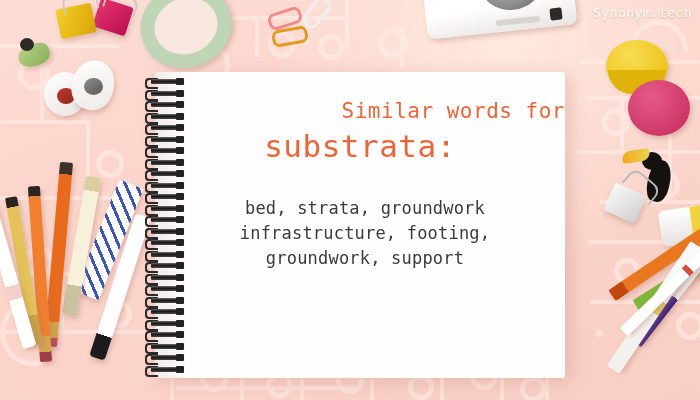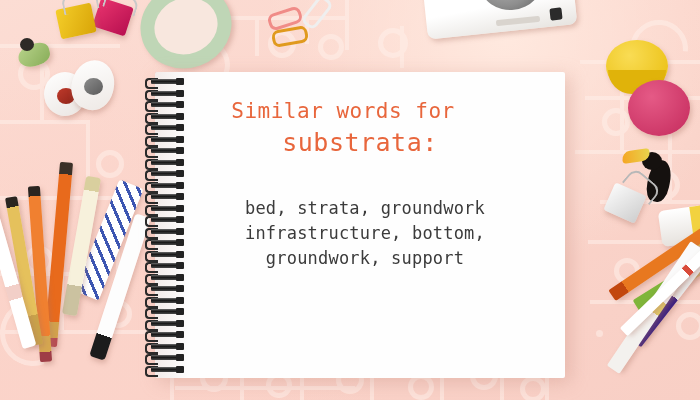--- a/index.html
+++ b/index.html
@@ -26,24 +26,24 @@
     background:linear-gradient(90deg,rgba(214,190,184,.30),rgba(255,255,255,0));}
   .spiral{position:absolute;left:145px;top:78px;width:46px;height:296px;}
   .ring{position:absolute;left:0;width:42px;height:7px;}
   .ring i{position:absolute;}
   .ring .bar{left:6px;top:1px;width:28px;height:5px;
     background:linear-gradient(180deg,#6d6d6d,#151515 45%,#484848);border-radius:1px;}
   .ring .hook{left:0px;top:0px;width:11px;height:7px;border:2px solid #2a2a2a;border-right:none;border-radius:4px 0 0 4px;}
   .ring .cap{left:31px;top:0px;width:8px;height:7px;background:#222;border-radius:1px;}
 
   
-  .t1{position:absolute;left:138px;top:99px;width:410px;text-align:center;
+  .t1{position:absolute;left:155px;top:99px;width:410px;text-align:right;
     font-size:21px;letter-spacing:.5px;color:#E8663C;}
   .t2{position:absolute;left:155px;top:128px;width:410px;text-align:center;
-    font-size:25px;letter-spacing:.5px;color:#E8663C;}
+    font-size:31px;letter-spacing:.5px;color:#E8663C;}
   .words{position:absolute;left:175px;top:196px;width:380px;text-align:center;
     font-size:17px;line-height:25px;color:#3B3B3B;letter-spacing:.2px;}
   .words div{white-space:pre;}
 
   .logo{position:absolute;right:8px;top:5px;font-size:13px;color:#FFFFFF;letter-spacing:.4px;
     text-shadow:0 1px 2px rgba(180,120,105,.45);}
 
   
   .prop{position:absolute;}
   .sh{box-shadow:2px 3px 5px rgba(170,115,100,.35);}
@@ -346,17 +346,18 @@
         <i class="bar"></i>
         <i class="cap"></i>
       </div>
     </div>
 
   <div class="t1">Similar words for</div>
   <div class="t2">substrata:</div>
 
   <div class="words" id="word-list">
       <div>bed, strata, groundwork</div>
-      <div>infrastructure, bottom,</div>
+      <div>infrastructure, footing,</div>
       <div>groundwork, support</div>
     </div>
 
+  <div class="logo">Synonym.tech</div>
 </div>
 
 </body></html>

